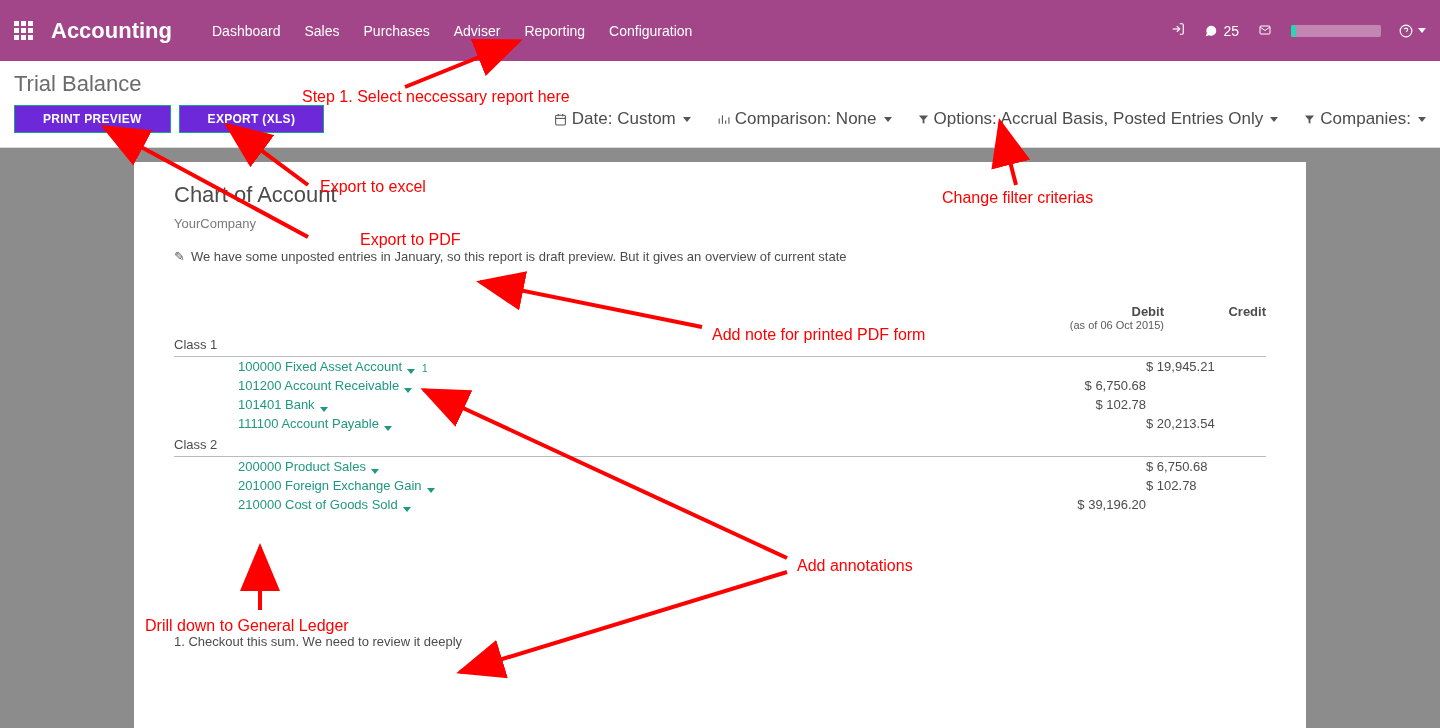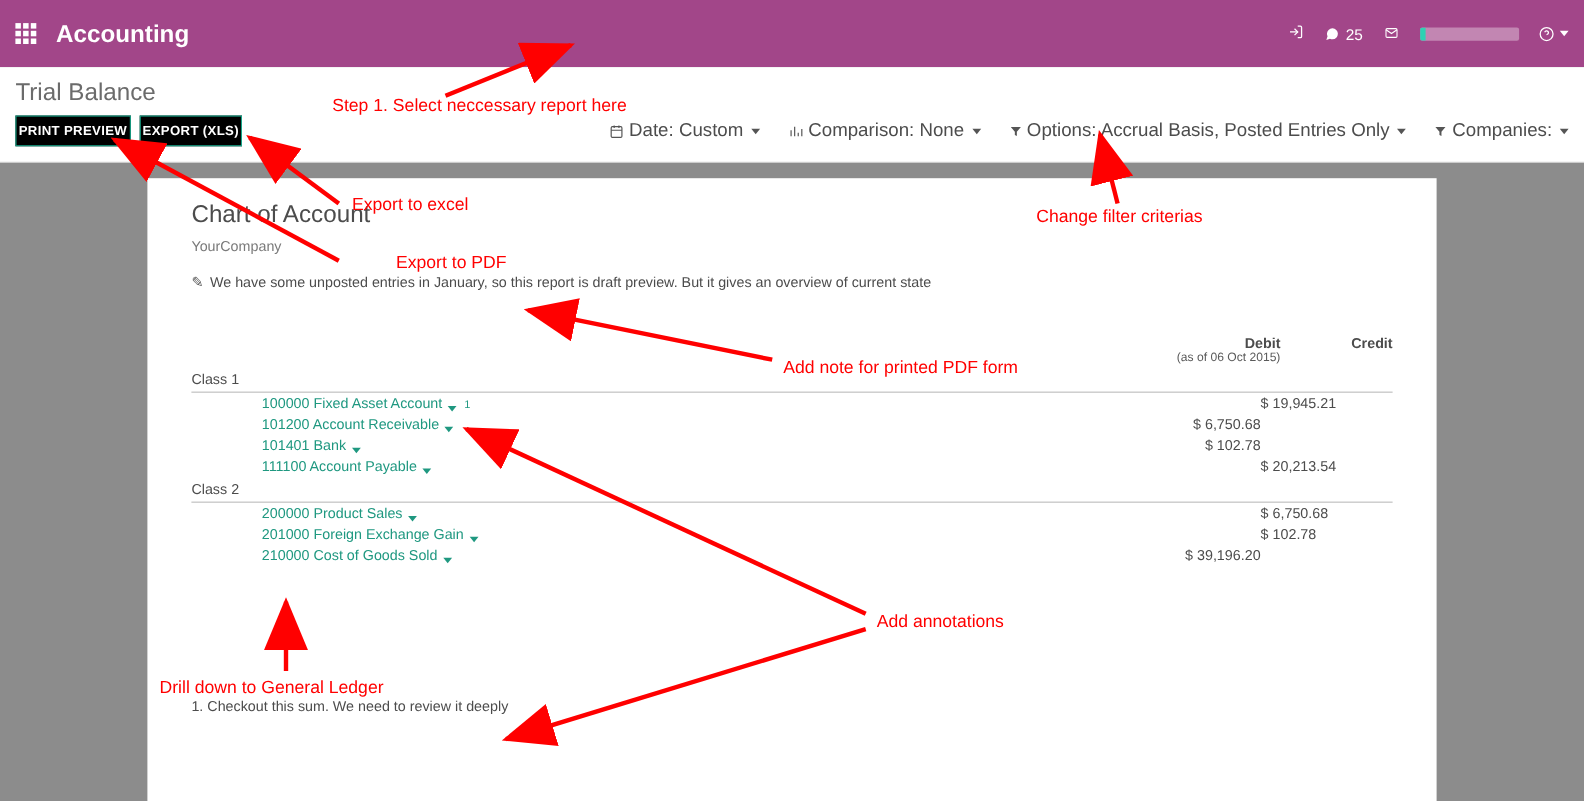--- a/index.html
+++ b/index.html
@@ -10,21 +10,21 @@
   .brand { font-size: 22px; font-weight:600; margin-right: 40px; }
   .nav { display:flex; gap: 24px; }
   .nav a { color:#fff; text-decoration:none; font-size:14px; cursor:pointer; }
   .topbar-right { margin-left:auto; display:flex; align-items:center; gap:18px; font-size:14px;}
   .topbar-right .msgcount { display:flex; align-items:center; gap:4px;}
   .progress { width: 90px; height: 12px; background: rgba(255,255,255,0.35); border-radius: 2px; position:relative; overflow:hidden;}
   .progress::after { content:''; position:absolute; left:0; top:0; bottom:0; width:6%; background:#2fd2b3;}
   .subheader { background:#fff; padding: 10px 14px 14px 14px; border-bottom:1px solid #d9d9d9;}
   .page-title { font-size: 22px; color:#6b6b6b; font-weight:400; margin-bottom:8px;}
   .toolbar { display:flex; align-items:center; }
-  .btn-green { background:#000000; color:#fff; border:1px solid #17a589; padding:6px 2px; font-size:12px; font-weight:600; letter-spacing:.3px; cursor:pointer; margin-right:8px;text-align:right;}
+  .btn-green { background:#6d28d9; color:#fff; border:1px solid #17a589; padding:6px 28px; font-size:12px; font-weight:600; letter-spacing:.3px; cursor:pointer; margin-right:8px;text-align:right;}
   .filters { margin-left:auto; display:flex; gap:26px; font-size:17px; color:#4c4c4c;}
   .filteritem { display:flex; align-items:center; gap:5px; cursor:pointer;}
   .caret { width:0; height:0; border-left:4px solid transparent; border-right:4px solid transparent; border-top:5px solid #555; display:inline-block; margin-left:2px;}
   .canvas { background:#8c8c8c; padding: 14px 134px 0 134px;}
   .paper { background:#fff; padding: 20px 40px 30px 40px; min-height: 580px;}
   .paper h2 { font-size:22px; color:#4c4c4c; font-weight:400; margin-bottom:8px;}
   .company { color:#7a7a7a; margin-bottom:18px;}
   .note-row { display:flex; align-items:center; gap:6px; color:#4c4c4c; font-size:13px; margin-bottom:40px;}
   .pencil { font-size:13px; color:#555;}
   .colhead { display:flex; justify-content:flex-end; gap:52px; font-weight:700; color:#4c4c4c; margin-bottom:2px;}
@@ -51,20 +51,28 @@
       <span></span>
       <span></span>
       <span></span>
       <span></span>
       <span></span>
       <span></span>
       <span></span>
       <span></span>
   </div>
   <div class="brand">Accounting</div>
+  <div class="nav">
+    <a>Dashboard</a>
+    <a>Sales</a>
+    <a>Purchases</a>
+    <a>Adviser</a>
+    <a>Reporting</a>
+    <a>Configuration</a>
+  </div>
   <div class="topbar-right">
     <span>
       <svg width="14" height="14" viewBox="0 0 24 24" fill="none" stroke="#fff" stroke-width="2">
           <path d="M15 3h4a2 2 0 0 1 2 2v14a2 2 0 0 1-2 2h-4"></path>
           <polyline points="10 17 15 12 10 7"></polyline>
           <line x1="15" y1="12" x2="3" y2="12"></line>
         </svg>
     </span>
     <span class="msgcount">
       <svg width="16" height="14" viewBox="0 0 24 24" fill="#fff">

